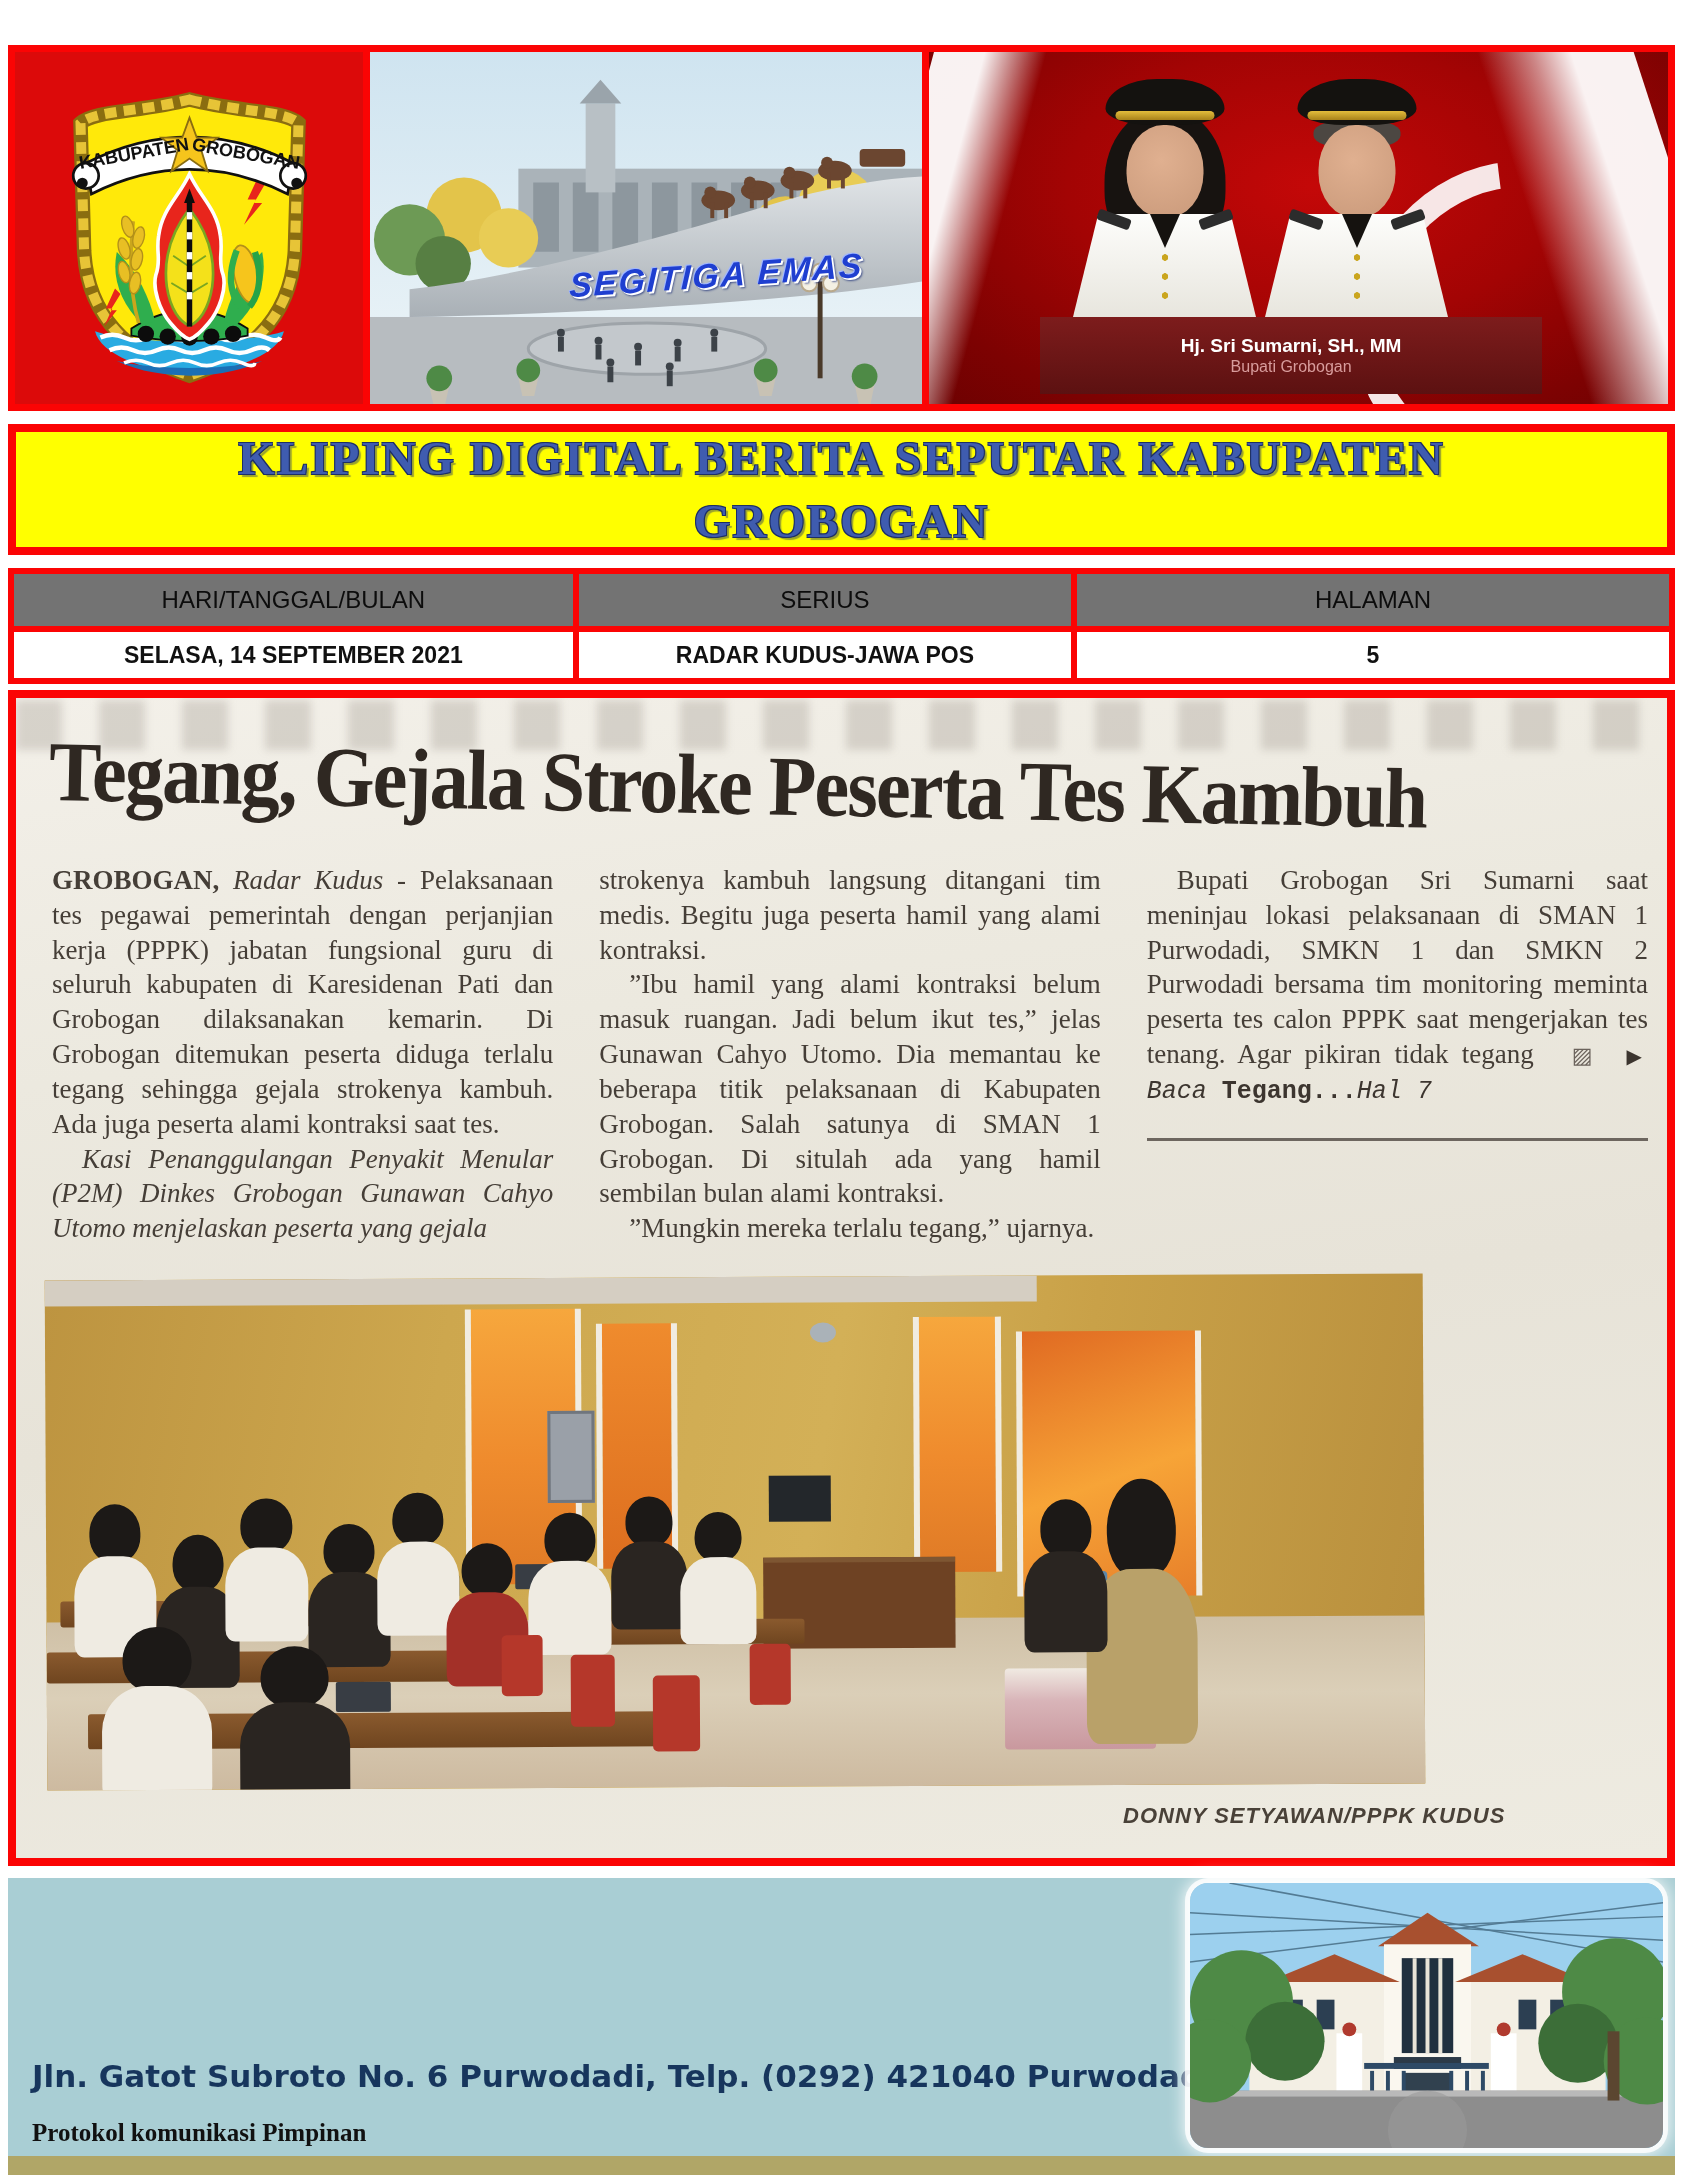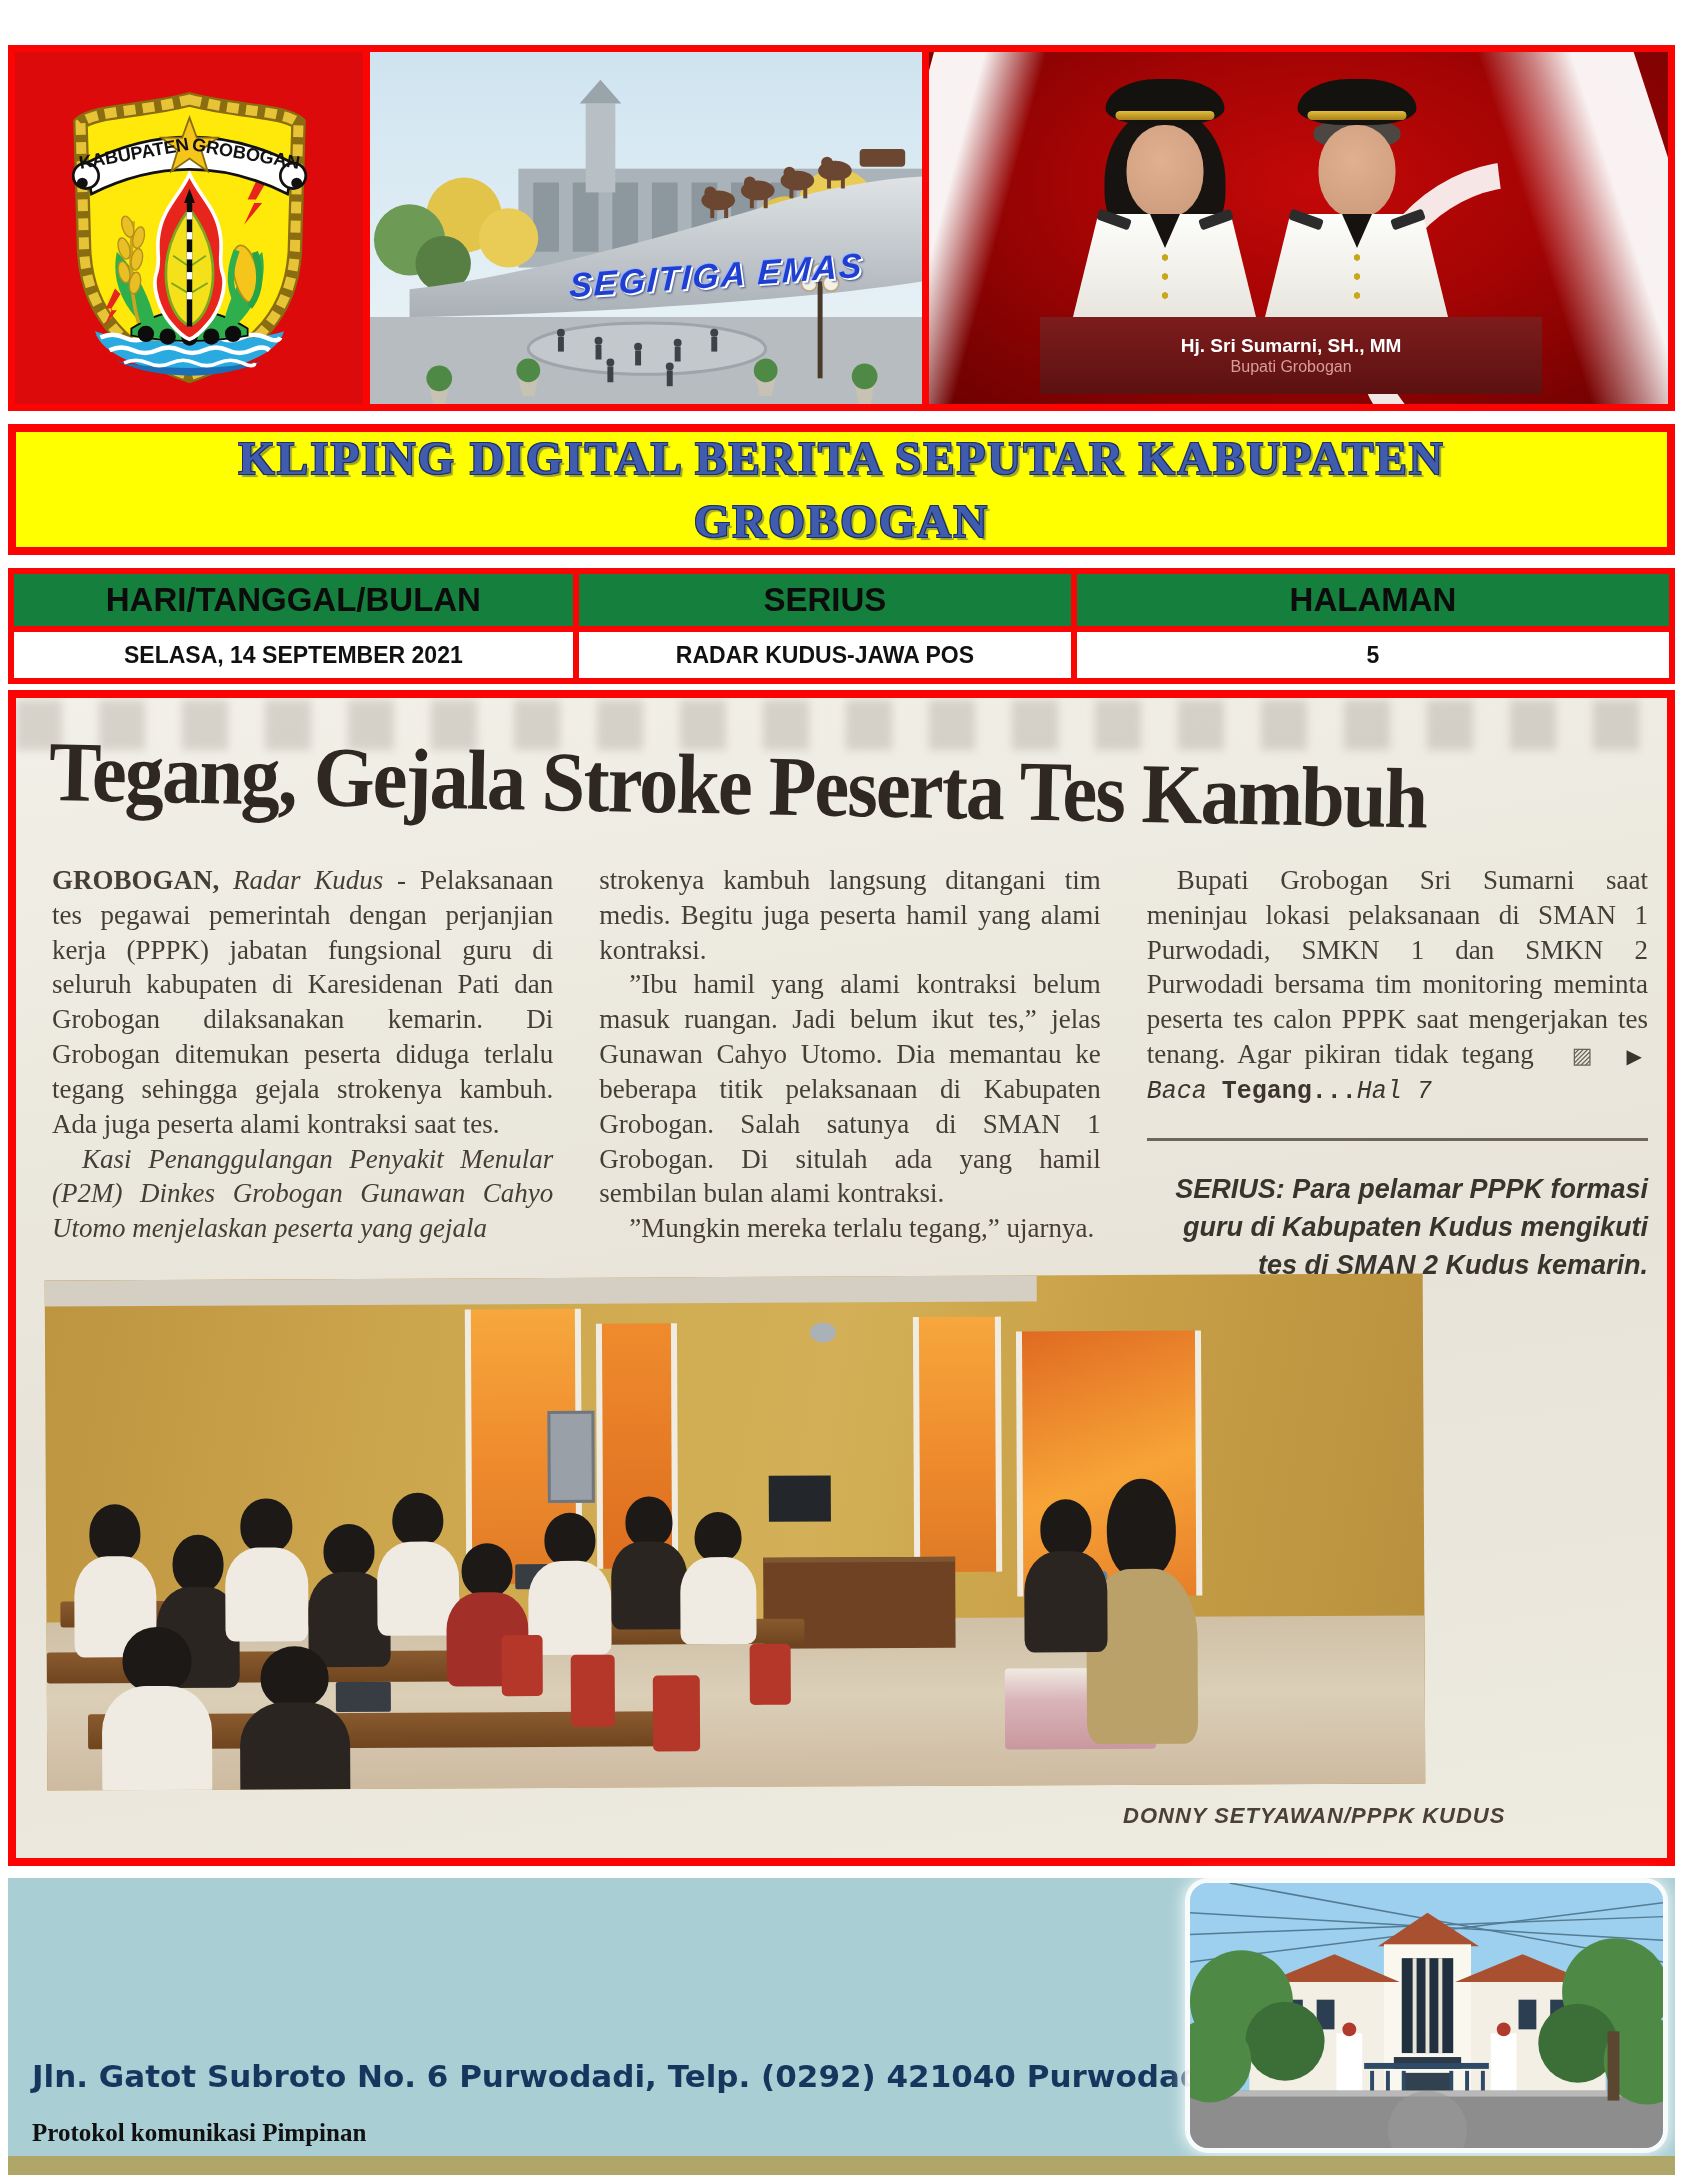--- a/index.html
+++ b/index.html
@@ -67,21 +67,21 @@
       background:#ffff00;border:8px solid #fb0404;box-sizing:border-box;
       display:flex;align-items:center;justify-content:center;text-align:center;}
   .title-text{font-family:"Liberation Serif",serif;font-weight:bold;font-size:47px;
       line-height:1.32;color:#3f5caf;letter-spacing:2px;max-width:1465px;
       text-shadow:1px 1px 0 #1d2f66,-1px -1px 0 #1d2f66,1px -1px 0 #1d2f66,
                   -1px 1px 0 #1d2f66,3px 3px 1px rgba(29,47,102,.45);}
 
   
   .info-table{position:absolute;left:8px;top:568px;width:1667px;border-collapse:collapse;}
   .info-table td{border:6px solid #fb0404;text-align:center;vertical-align:middle;}
-  .info-table .hrow td{background:#15803d;height:50px;font-weight:bold;font-size:33px;color:#0c0c0c;}
+  .info-table .hrow td{background:#737373;height:50px;font-weight:normal;font-size:24px;color:#0c0c0c;}
   .info-table .vrow td{background:#ffffff;height:44px;font-size:23px;color:#111111;font-weight:bold;}
   .c1{width:34%;} .c2{width:30%;} .c3{width:36%;}
 
   
   .news-clipping{position:absolute;left:8px;top:690px;width:1667px;height:1176px;
       border:8px solid #fb0404;box-sizing:border-box;overflow:hidden;
       background:linear-gradient(172deg,#f3f0e9 0%,#ecE9df 28%,#e7e3d8 55%,#eeebe1 100%);}
   .ghost-strip{position:absolute;left:0;top:2px;width:100%;height:50px;
       background:repeating-linear-gradient(90deg,rgba(105,95,85,.20) 0 46px,rgba(105,95,85,0) 46px 83px);
       filter:blur(4px);}
@@ -378,21 +378,20 @@
       <p class="indent ital">Kasi Penanggulangan Penyakit Menular (P2M) Dinkes Grobogan Gunawan Cahyo Utomo menjelaskan peserta yang gejala</p>
     </div>
     <div class="news-col">
       <p>strokenya kambuh langsung ditangani tim medis. Begitu juga peserta hamil yang alami kontraksi.</p>
       <p class="indent">”Ibu hamil yang alami kontraksi belum masuk ruangan. Jadi belum ikut tes,” jelas Gunawan Cahyo Utomo. Dia memantau ke beberapa titik pelaksanaan di Kabupaten Grobogan. Salah satunya di SMAN 1 Grobogan. Di situlah ada yang hamil sembilan bulan alami kontraksi.</p>
       <p class="indent">”Mungkin mereka terlalu tegang,” ujarnya.</p>
     </div>
     <div class="news-col">
       <p class="indent"><span>Bupati Grobogan Sri Sumarni saat meninjau lokasi pelaksanaan di SMAN 1 Purwodadi, SMKN 1 dan SMKN 2 Purwodadi bersama tim monitoring meminta peserta tes calon PPPK saat mengerjakan tes tenang. Agar pikiran tidak tegang</span><span class="checker-glyph">▨</span><span class="arrow-glyph">▶</span><span class="readmore"><span class="ital">Baca </span><span class="bld">Tegang...</span><span class="ital">Hal 7</span></span></p>
       <hr class="col3-separator">
-      <div class="photo-caption"><span>SERIUS:</span><span> Para pelamar PPPK formasi guru di Kabupaten Kudus mengikuti tes di SMAN 2 Kudus kemarin.</span></div>
     </div>
   </div>
 
   <div class="news-photo">
     <div class="np np-ceiling"></div>
     <div class="np np-curtain a"></div>
     <div class="np np-curtain b"></div>
     <div class="np np-poster"></div>
     <div class="np np-clock"></div>
     <div class="np np-curtain c"></div>

